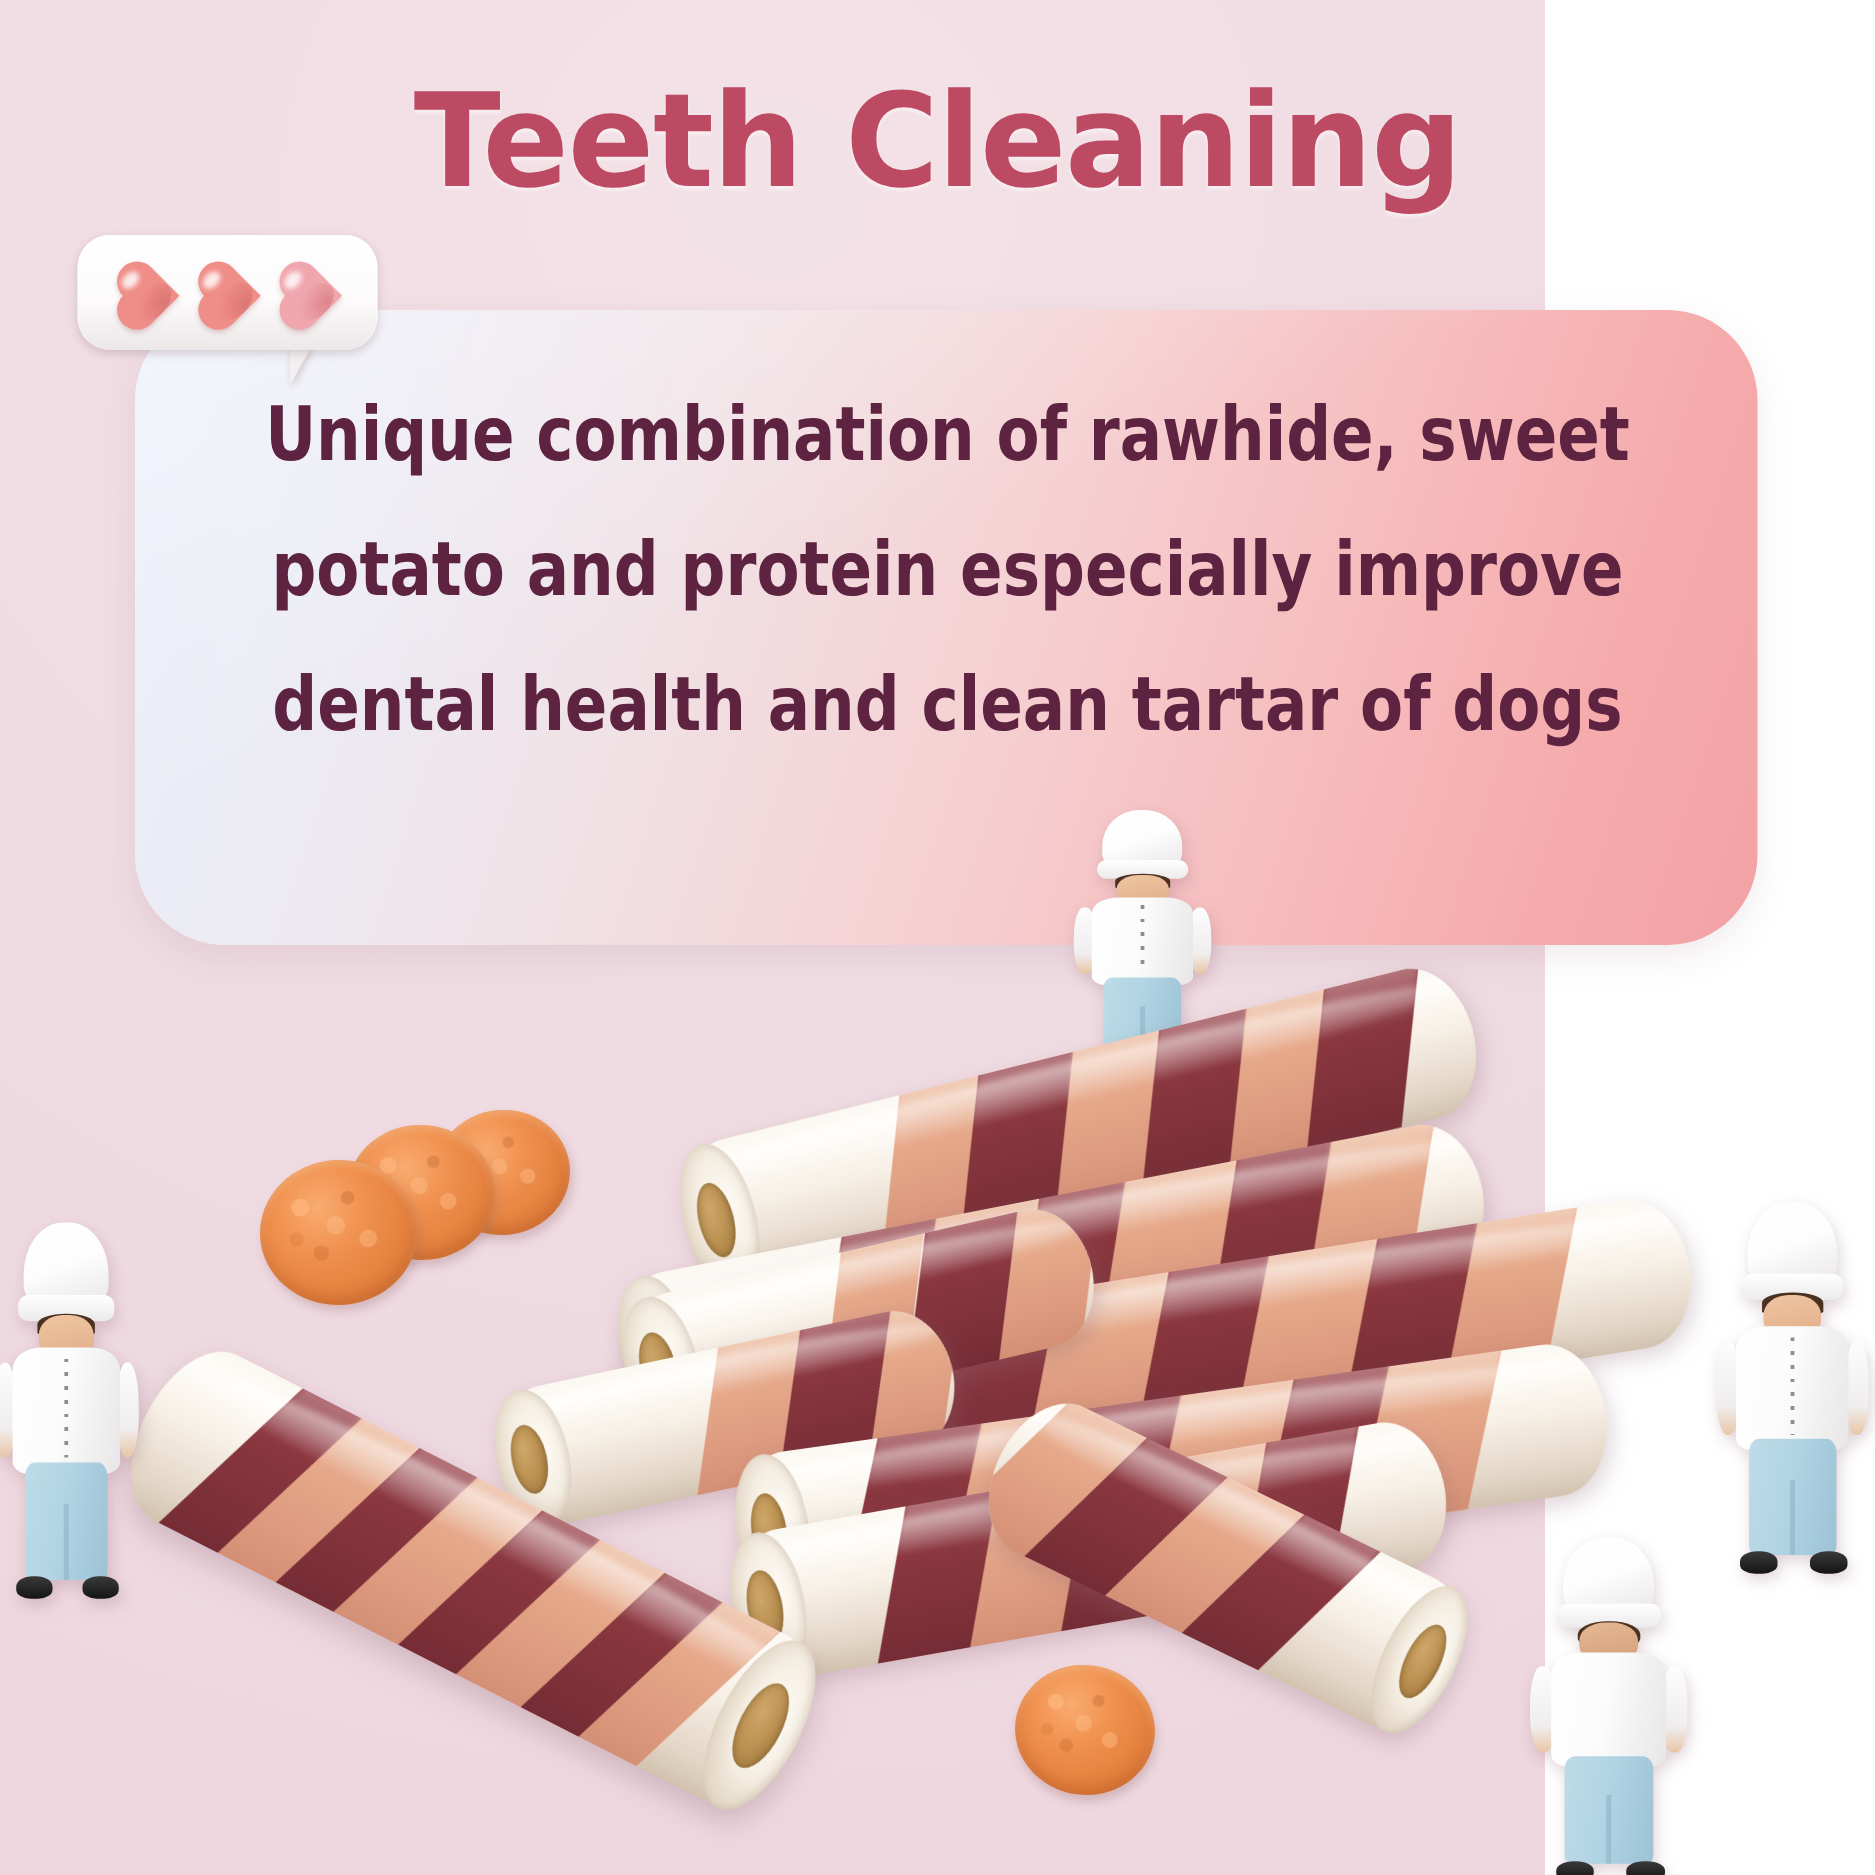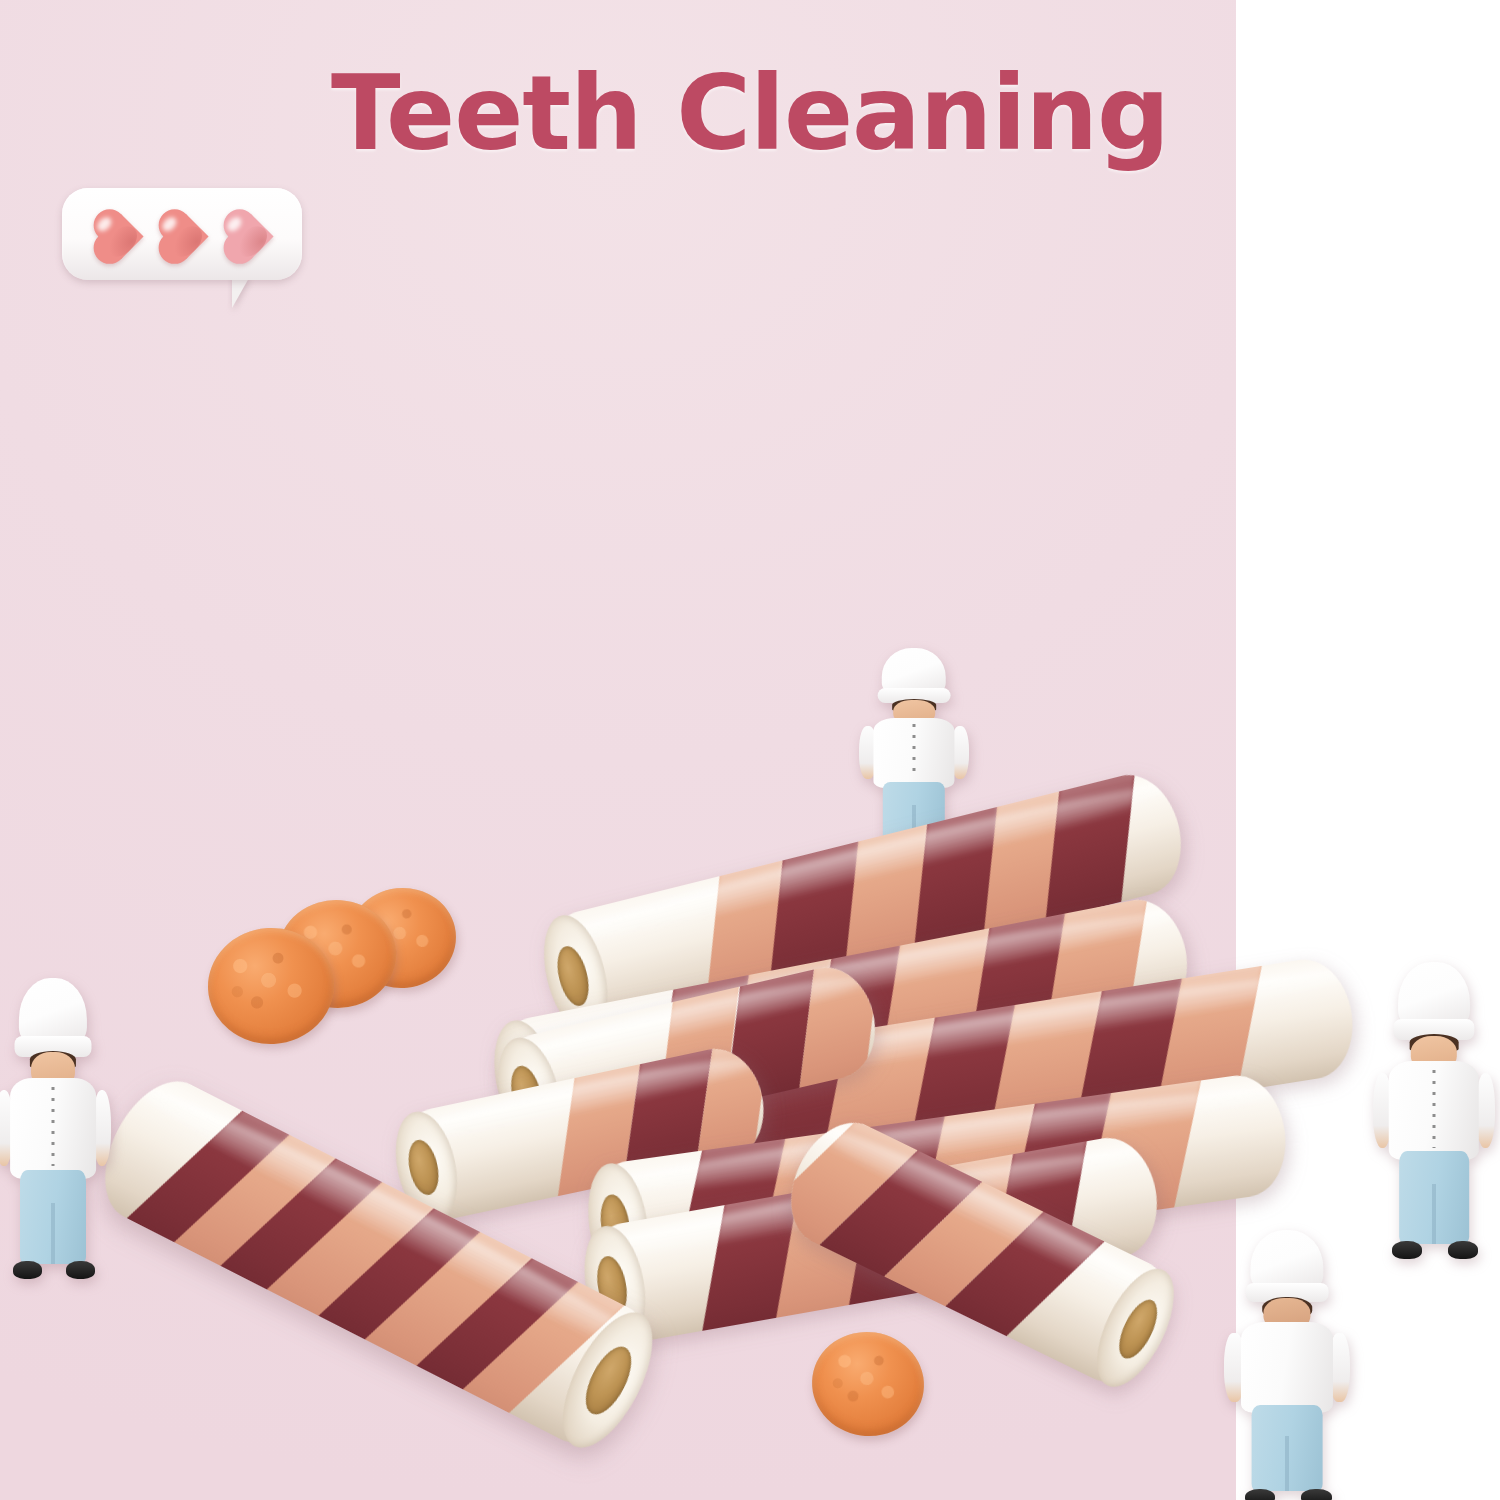--- a/index.html
+++ b/index.html
@@ -313,20 +313,28 @@
     background:#4b3122;
   }
 </style>
 </head>
 <body>
 
 <div id="stage">
 
   <div id="title">Teeth Cleaning</div>
 
+  <div id="card">
+    <div id="card-glow"></div>
+    <div id="card-text">
+      <span class="ln">Unique combination of rawhide, sweet</span>
+      <span class="ln">potato and protein especially improve</span>
+      <span class="ln">dental health and clean tartar of dogs</span>
+    </div>
+  </div>
 
   <div id="bubble">
     <div id="bubble-tail"></div>
     <div id="bubble-body">
       <div class="heart-wrap">
         <div class="heart" style="--hc:#ef8d88">
             <div class="c1"></div>
             <div class="c2"></div>
             <div class="sq"></div>
             <div class="shade"></div>

